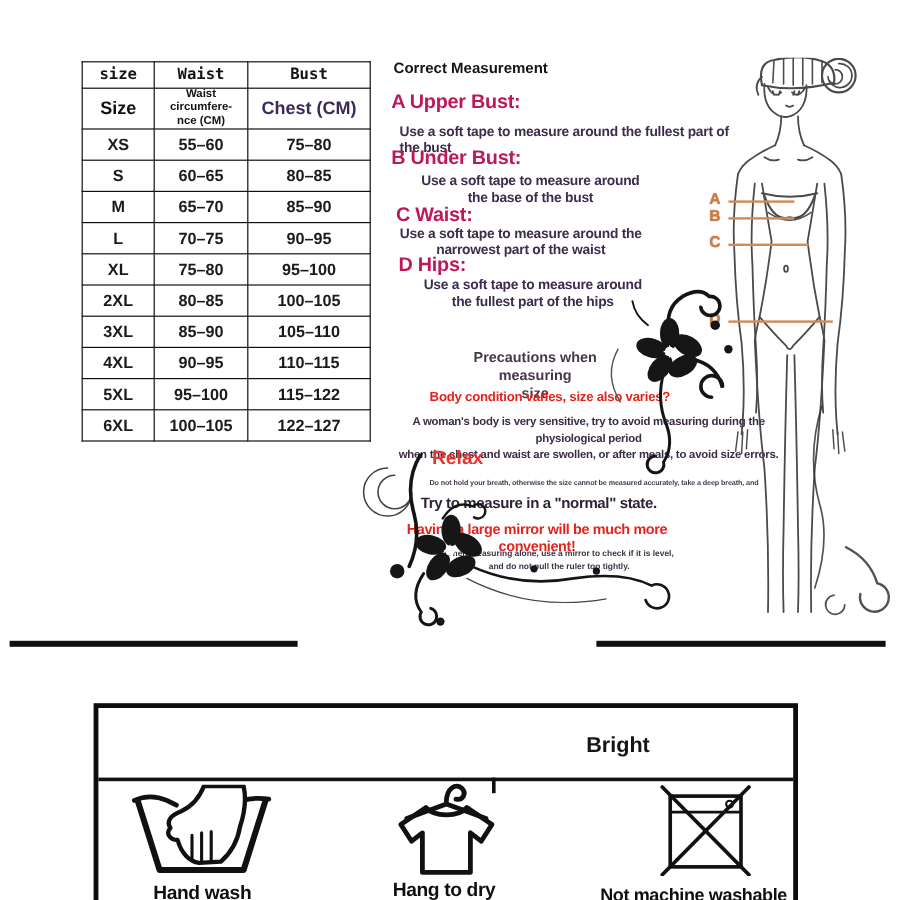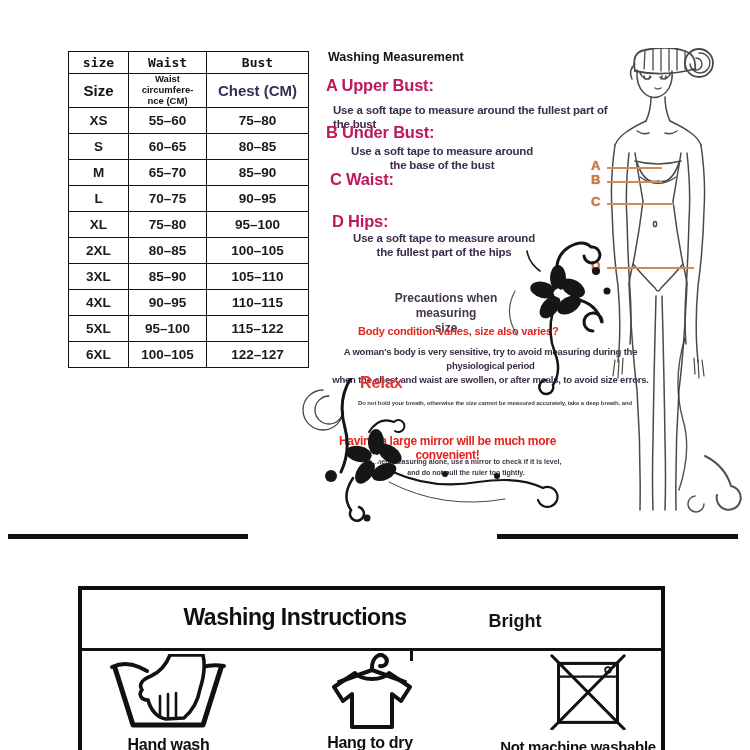--- a/index.html
+++ b/index.html
@@ -118,42 +118,45 @@
           <td>115–122</td>
         </tr>
         <tr>
           <td>6XL</td>
           <td>100–105</td>
           <td>122–127</td>
         </tr>
       </tbody>
   </table>
 
-  <div class="abs m-title" style="left:328px;top:2px;">Washing Measurement</div>
+  <div class="abs m-title" style="left:328px;top:2px;">Correct Measurement</div>
 
   <div class="abs m-head" style="left:326px;top:28px;">A Upper Bust:</div>
   <div class="abs m-body" style="left:333px;top:55px;width:285px;">Use a soft tape to measure around the fullest part of the bust</div>
 
   <div class="abs m-head" style="left:326px;top:75px;">B Under Bust:</div>
   <div class="abs m-body center" style="left:328px;top:96px;width:228px;">Use a soft tape to measure around
 the base of the bust</div>
 
   <div class="abs m-head" style="left:330px;top:122px;">C Waist:</div>
+  <div class="abs m-body center" style="left:303px;top:140px;width:262px;">Use a soft tape to measure around the
+narrowest part of the waist</div>
 
   <div class="abs m-head" style="left:332px;top:164px;">D Hips:</div>
   <div class="abs m-body center" style="left:328px;top:183px;width:232px;">Use a soft tape to measure around
 the fullest part of the hips</div>
 
   <div class="abs p-title center" style="left:370px;top:243px;width:152px;">Precautions when measuring
 size</div>
   <div class="abs p-red1" style="left:358px;top:277px;">Body condition varies, size also varies?</div>
   <div class="abs p-body center" style="left:318px;top:297px;width:345px;">A woman's body is very sensitive, try to avoid measuring during the physiological period
 when the chest and waist are swollen, or after meals, to avoid size errors.</div>
   <div class="abs p-relax" style="left:360px;top:326px;">Relax</div>
   <div class="abs p-tiny center" style="left:350px;top:352px;width:290px;">Do not hold your breath, otherwise the size cannot be measured accurately, take a deep breath, and</div>
+  <div class="abs p-normal center" style="left:330px;top:364px;width:238px;">Try to measure in a "normal" state.</div>
   <div class="abs p-red2 center" style="left:325px;top:386px;width:245px;">Having a large mirror will be much more convenient!</div>
   <div class="abs p-mirror center" style="left:370px;top:408px;width:192px;">When measuring alone, use a mirror to check if it is level,
 and do not pull the ruler too tightly.</div>
 
   <svg class="abs" style="left:585px;top:0;" width="165" height="470" viewBox="0 0 165 470">
     <g fill="none" stroke="#4a4a4a" stroke-width="1.5" stroke-linecap="round" stroke-linejoin="round">
 
       <path d="M50,23 Q46,4 60,2 Q82,-3 100,3 Q112,7 110,22" stroke-width="1.8"></path>
       <path d="M50,23 Q78,29 110,21" stroke-width="1.8"></path>
       <path d="M60,3 L59,21 M68,1 L68,22 M76,0 L76,23 M84,0 L84,23 M92,1 L92,22 M100,3 L100,21" stroke-width="1.3"></path>
@@ -255,21 +258,20 @@
       <path d="M50,118 Q70,128 76,148 a12,12 0 1 1 -14,9" stroke-width="2"></path>
       <path d="M40,158 a8,8 0 1 0 9,8" stroke-width="1.5"></path>
     </g>
   </svg>
 
   <div class="abs bar" style="left:8px;top:486px;width:240px;"></div>
   <div class="abs bar" style="left:497px;top:486px;width:241px;"></div>
 
   <div id="wash-box">
     <div id="wash-title-row">
-      <div class="abs wash-title center" style="left:48px;top:14px;width:330px;">Washing Instructions</div>
       <div class="abs wash-sub center" style="left:373px;top:21px;width:120px;">Bright</div>
     </div>
     <div class="abs stub" style="left:328px;top:58px;height:13px;"></div>
 
     <svg class="abs" style="left:26px;top:64px;" width="120" height="78" viewBox="0 0 120 78">
       <g fill="none" stroke="#111" stroke-width="5" stroke-linecap="round" stroke-linejoin="round">
         <path d="M7,14 L25,71 L95,71 L113,14"></path>
         <path d="M4,13 Q17,7 31,13 L39,17" stroke-width="4"></path>
         <path d="M82,18 Q98,9 116,12" stroke-width="4"></path>
       </g>

